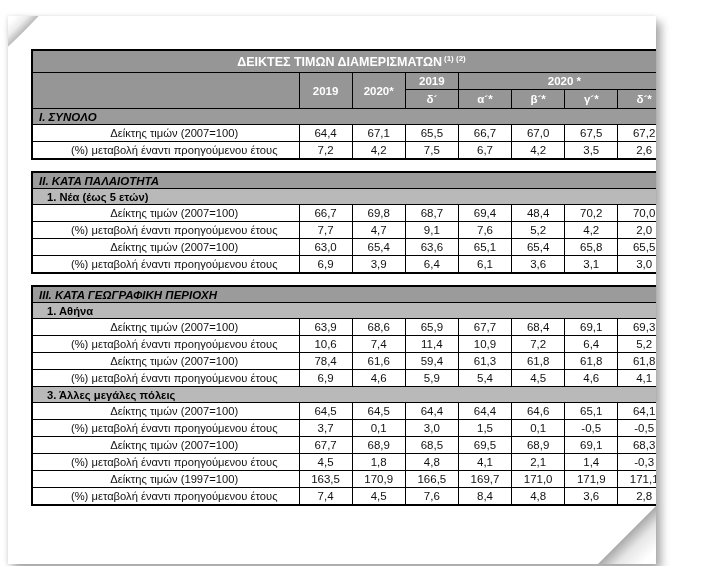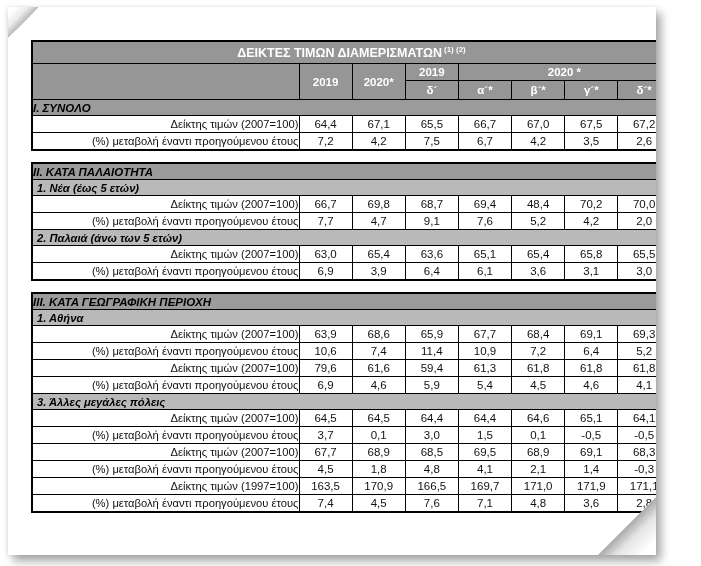--- a/index.html
+++ b/index.html
@@ -1,21 +1,21 @@
 <!DOCTYPE html>
 <html style="--page-bg: #ffffff; --header-bg: #969696; --header-text: #ffffff; --section-bg: #9b9b9b; --subsection-bg: #b9b9b9; --border: #000000; --text: #111111;"><head>
 <meta charset="utf-8">
 <style>
   html,body{margin:0;padding:0;background:#fff;}
   .scene{
     position:relative;width:701px;height:566px;background:var(--page-bg,#fff);
     overflow:hidden;font-family:"Liberation Sans","DejaVu Sans",sans-serif;
   }
   .shadow-wrap{
-    position:absolute;left:8px;top:7px;width:648px;height:548px;
+    position:absolute;left:8px;top:16px;width:648px;height:548px;
     filter:drop-shadow(5px 6px 5px rgba(70,70,70,.45)) drop-shadow(-1px 0px 2px rgba(0,0,0,.10));
   }
   .card{
     position:absolute;inset:0;background:#fff;box-sizing:border-box;
     clip-path:polygon(31px 0,100% 0,100% calc(100% - 58px),calc(100% - 58px) 100%,0 100%,0 31px);
     padding:33px 22px 0 23px;
   }
   .flap{position:absolute;pointer-events:none;}
   .flap.tl{
     left:0;top:0;width:31px;height:31px;
@@ -38,28 +38,28 @@
   }
   .title-row sup{font-size:8px;margin-left:2px;}
   tr.yr th,tr.qr th{
     background:var(--header-bg,#969696);color:var(--header-text,#fff);
     font-weight:bold;font-size:11.5px;text-align:center;
   }
   tr.yr th{height:16px;}
   tr.qr th{height:18px;}
   tr.section td{
     height:15px;background:var(--section-bg,#9b9b9b);color:#000;
-    font-weight:bold;font-style:italic;font-size:11.5px;text-align:left;margin-top:16px;
+    font-weight:bold;font-style:italic;font-size:11.5px;text-align:left;padding-left:6px;margin-top:16px;
   }
   tr.subsection td{
     height:15px;background:var(--subsection-bg,#b9b9b9);color:#000;
-    font-weight:bold;font-size:11.2px;text-align:left;padding-left:4px;font-style:italic;
+    font-weight:bold;font-size:11.2px;text-align:left;padding-left:14px;
   }
   tr.data td{height:16px;background:#fff;font-size:11.2px;}
-  tr.data td.lbl{text-align:right;padding-left:17px;}
+  tr.data td.lbl{text-align:center;padding-left:17px;}
   tr.data td.num{text-align:center;font-size:11.5px;}
 </style>
 </head>
 <body>
 
 <div class="scene">
   <div class="shadow-wrap">
     <div class="flap tl"></div>
     <div class="flap br"></div>
     <div class="card">
@@ -152,23 +152,20 @@
             <tr class="data">
               <td class="lbl">(%) μεταβολή έναντι προηγούμενου έτους</td>
               <td class="num">7,7</td>
               <td class="num">4,7</td>
               <td class="num">9,1</td>
               <td class="num">7,6</td>
               <td class="num">5,2</td>
               <td class="num">4,2</td>
               <td class="num">2,0</td>
             </tr>
-            <tr class="subsection">
-              <td colspan="8">2. Παλαιά (άνω των 5 ετών)</td>
-            </tr>
             <tr class="data">
               <td class="lbl">Δείκτης τιμών (2007=100)</td>
               <td class="num">63,0</td>
               <td class="num">65,4</td>
               <td class="num">63,6</td>
               <td class="num">65,1</td>
               <td class="num">65,4</td>
               <td class="num">65,8</td>
               <td class="num">65,5</td>
             </tr>
@@ -218,21 +215,21 @@
               <td class="num">10,6</td>
               <td class="num">7,4</td>
               <td class="num">11,4</td>
               <td class="num">10,9</td>
               <td class="num">7,2</td>
               <td class="num">6,4</td>
               <td class="num">5,2</td>
             </tr>
             <tr class="data">
               <td class="lbl">Δείκτης τιμών (2007=100)</td>
-              <td class="num">79,6</td>
+              <td class="num">78,4</td>
               <td class="num">61,6</td>
               <td class="num">59,4</td>
               <td class="num">61,3</td>
               <td class="num">61,8</td>
               <td class="num">61,8</td>
               <td class="num">61,8</td>
             </tr>
             <tr class="data">
               <td class="lbl">(%) μεταβολή έναντι προηγούμενου έτους</td>
               <td class="num">6,9</td>
@@ -294,21 +291,21 @@
               <td class="num">169,7</td>
               <td class="num">171,0</td>
               <td class="num">171,9</td>
               <td class="num">171,1</td>
             </tr>
             <tr class="data">
               <td class="lbl">(%) μεταβολή έναντι προηγούμενου έτους</td>
               <td class="num">7,4</td>
               <td class="num">4,5</td>
               <td class="num">7,6</td>
-              <td class="num">7,1</td>
+              <td class="num">8,4</td>
               <td class="num">4,8</td>
               <td class="num">3,6</td>
               <td class="num">2,8</td>
             </tr>
           </tbody>
       </table>
 
     </div>
   </div>
 </div>

